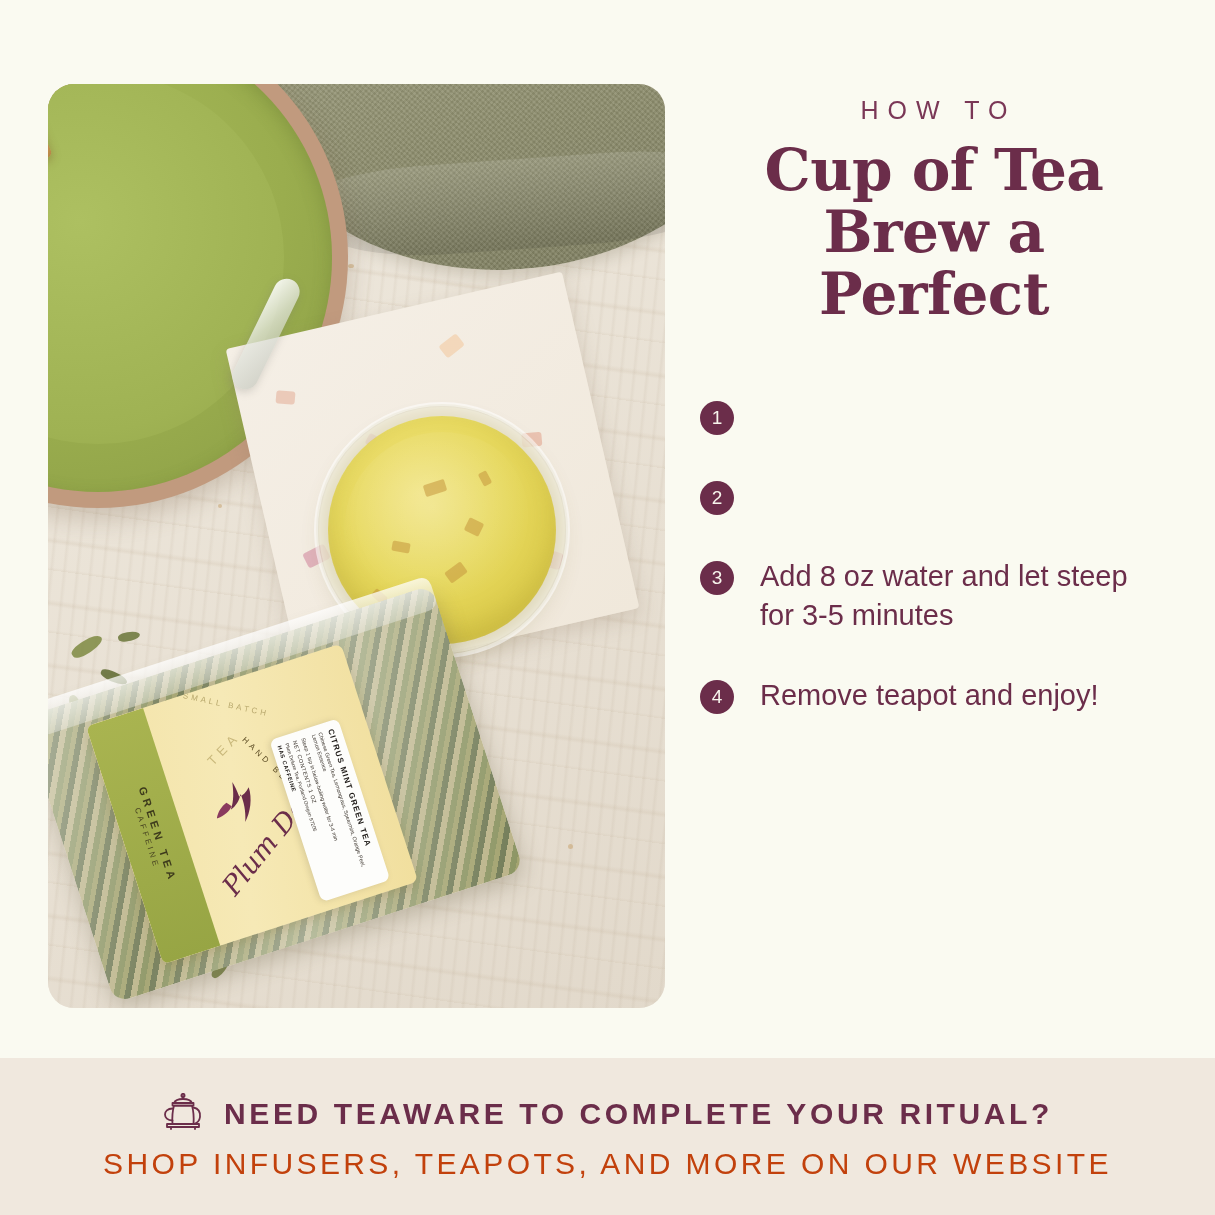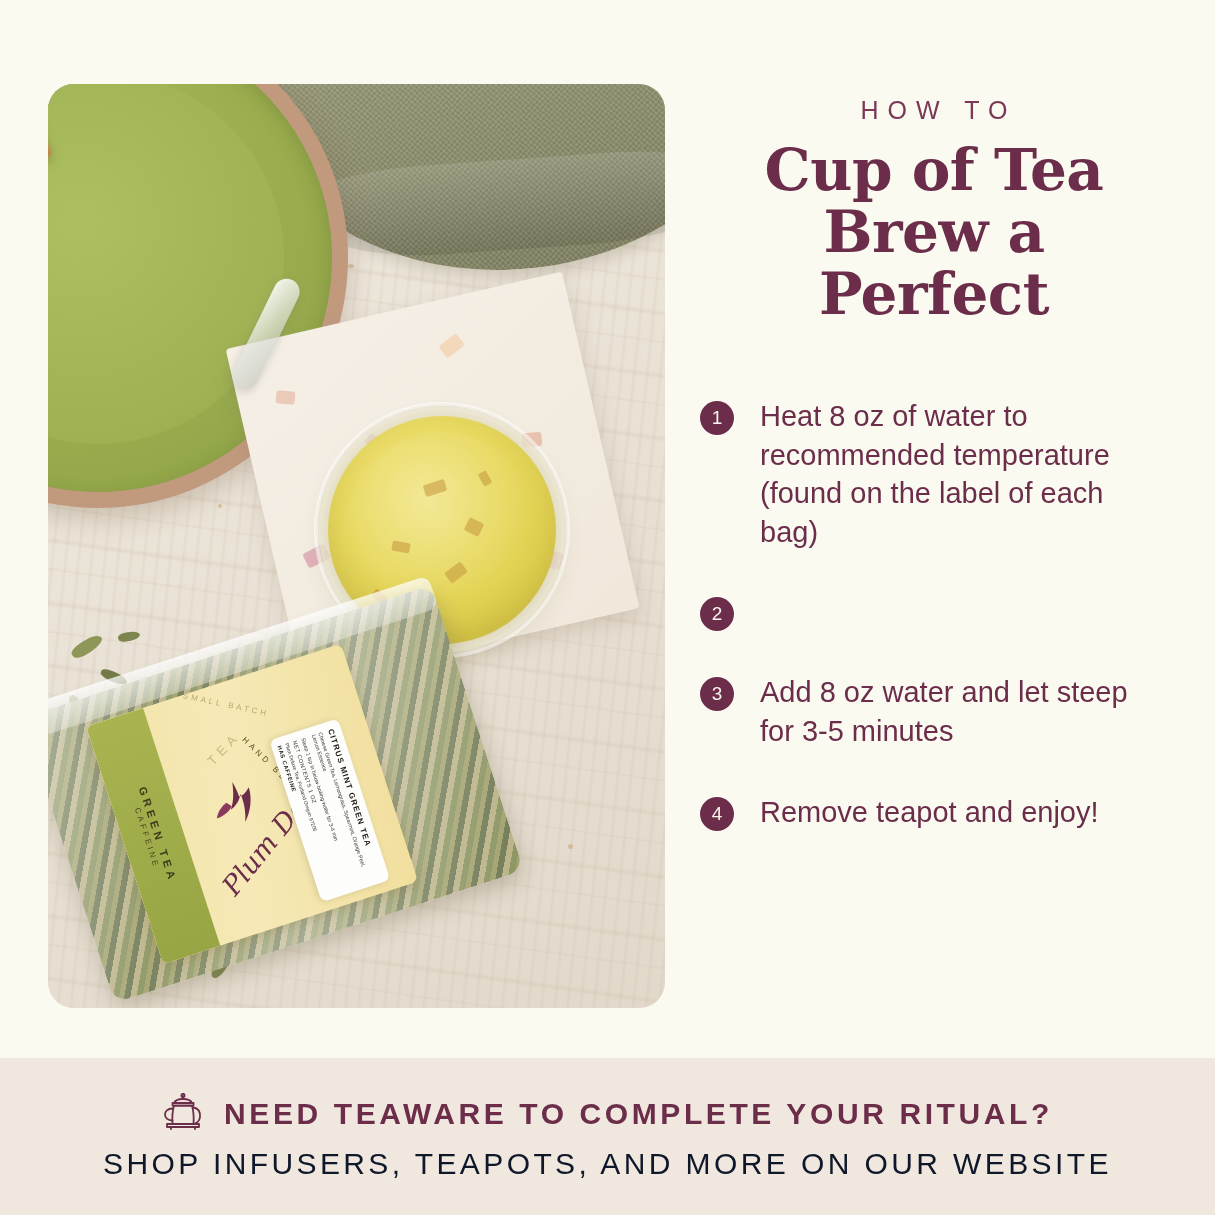--- a/index.html
+++ b/index.html
@@ -397,21 +397,21 @@
     font-size: 30px;
     font-weight: 700;
     letter-spacing: 3.6px;
     color: #6B2D4A;
     white-space: nowrap;
   }
   .footer-line2 {
     font-size: 30px;
     font-weight: 400;
     letter-spacing: 3.4px;
-    color: #0f172a;
+    color: #c2410c;
     white-space: nowrap;
   }
   .teapot-icon { display: block; }
 </style>
 </head>
 <body>
 
 <div class="page">
 
   <div class="photo-panel">
@@ -510,21 +510,20 @@
 
     <div class="headline">
       <div>Cup of Tea</div>
       <div>Brew a Perfect</div>
     </div>
 
     <div class="steps">
 
       <div class="step">
         <div class="badge">1</div>
-        <div class="step-text">Heat 8 oz of water to recommended temperature (found on the label of each bag)</div>
       </div>
 
       <div class="step">
         <div class="badge">2</div>
       </div>
 
       <div class="step">
         <div class="badge">3</div>
         <div class="step-text">Add 8 oz water and let steep for 3-5 minutes</div>
       </div>

